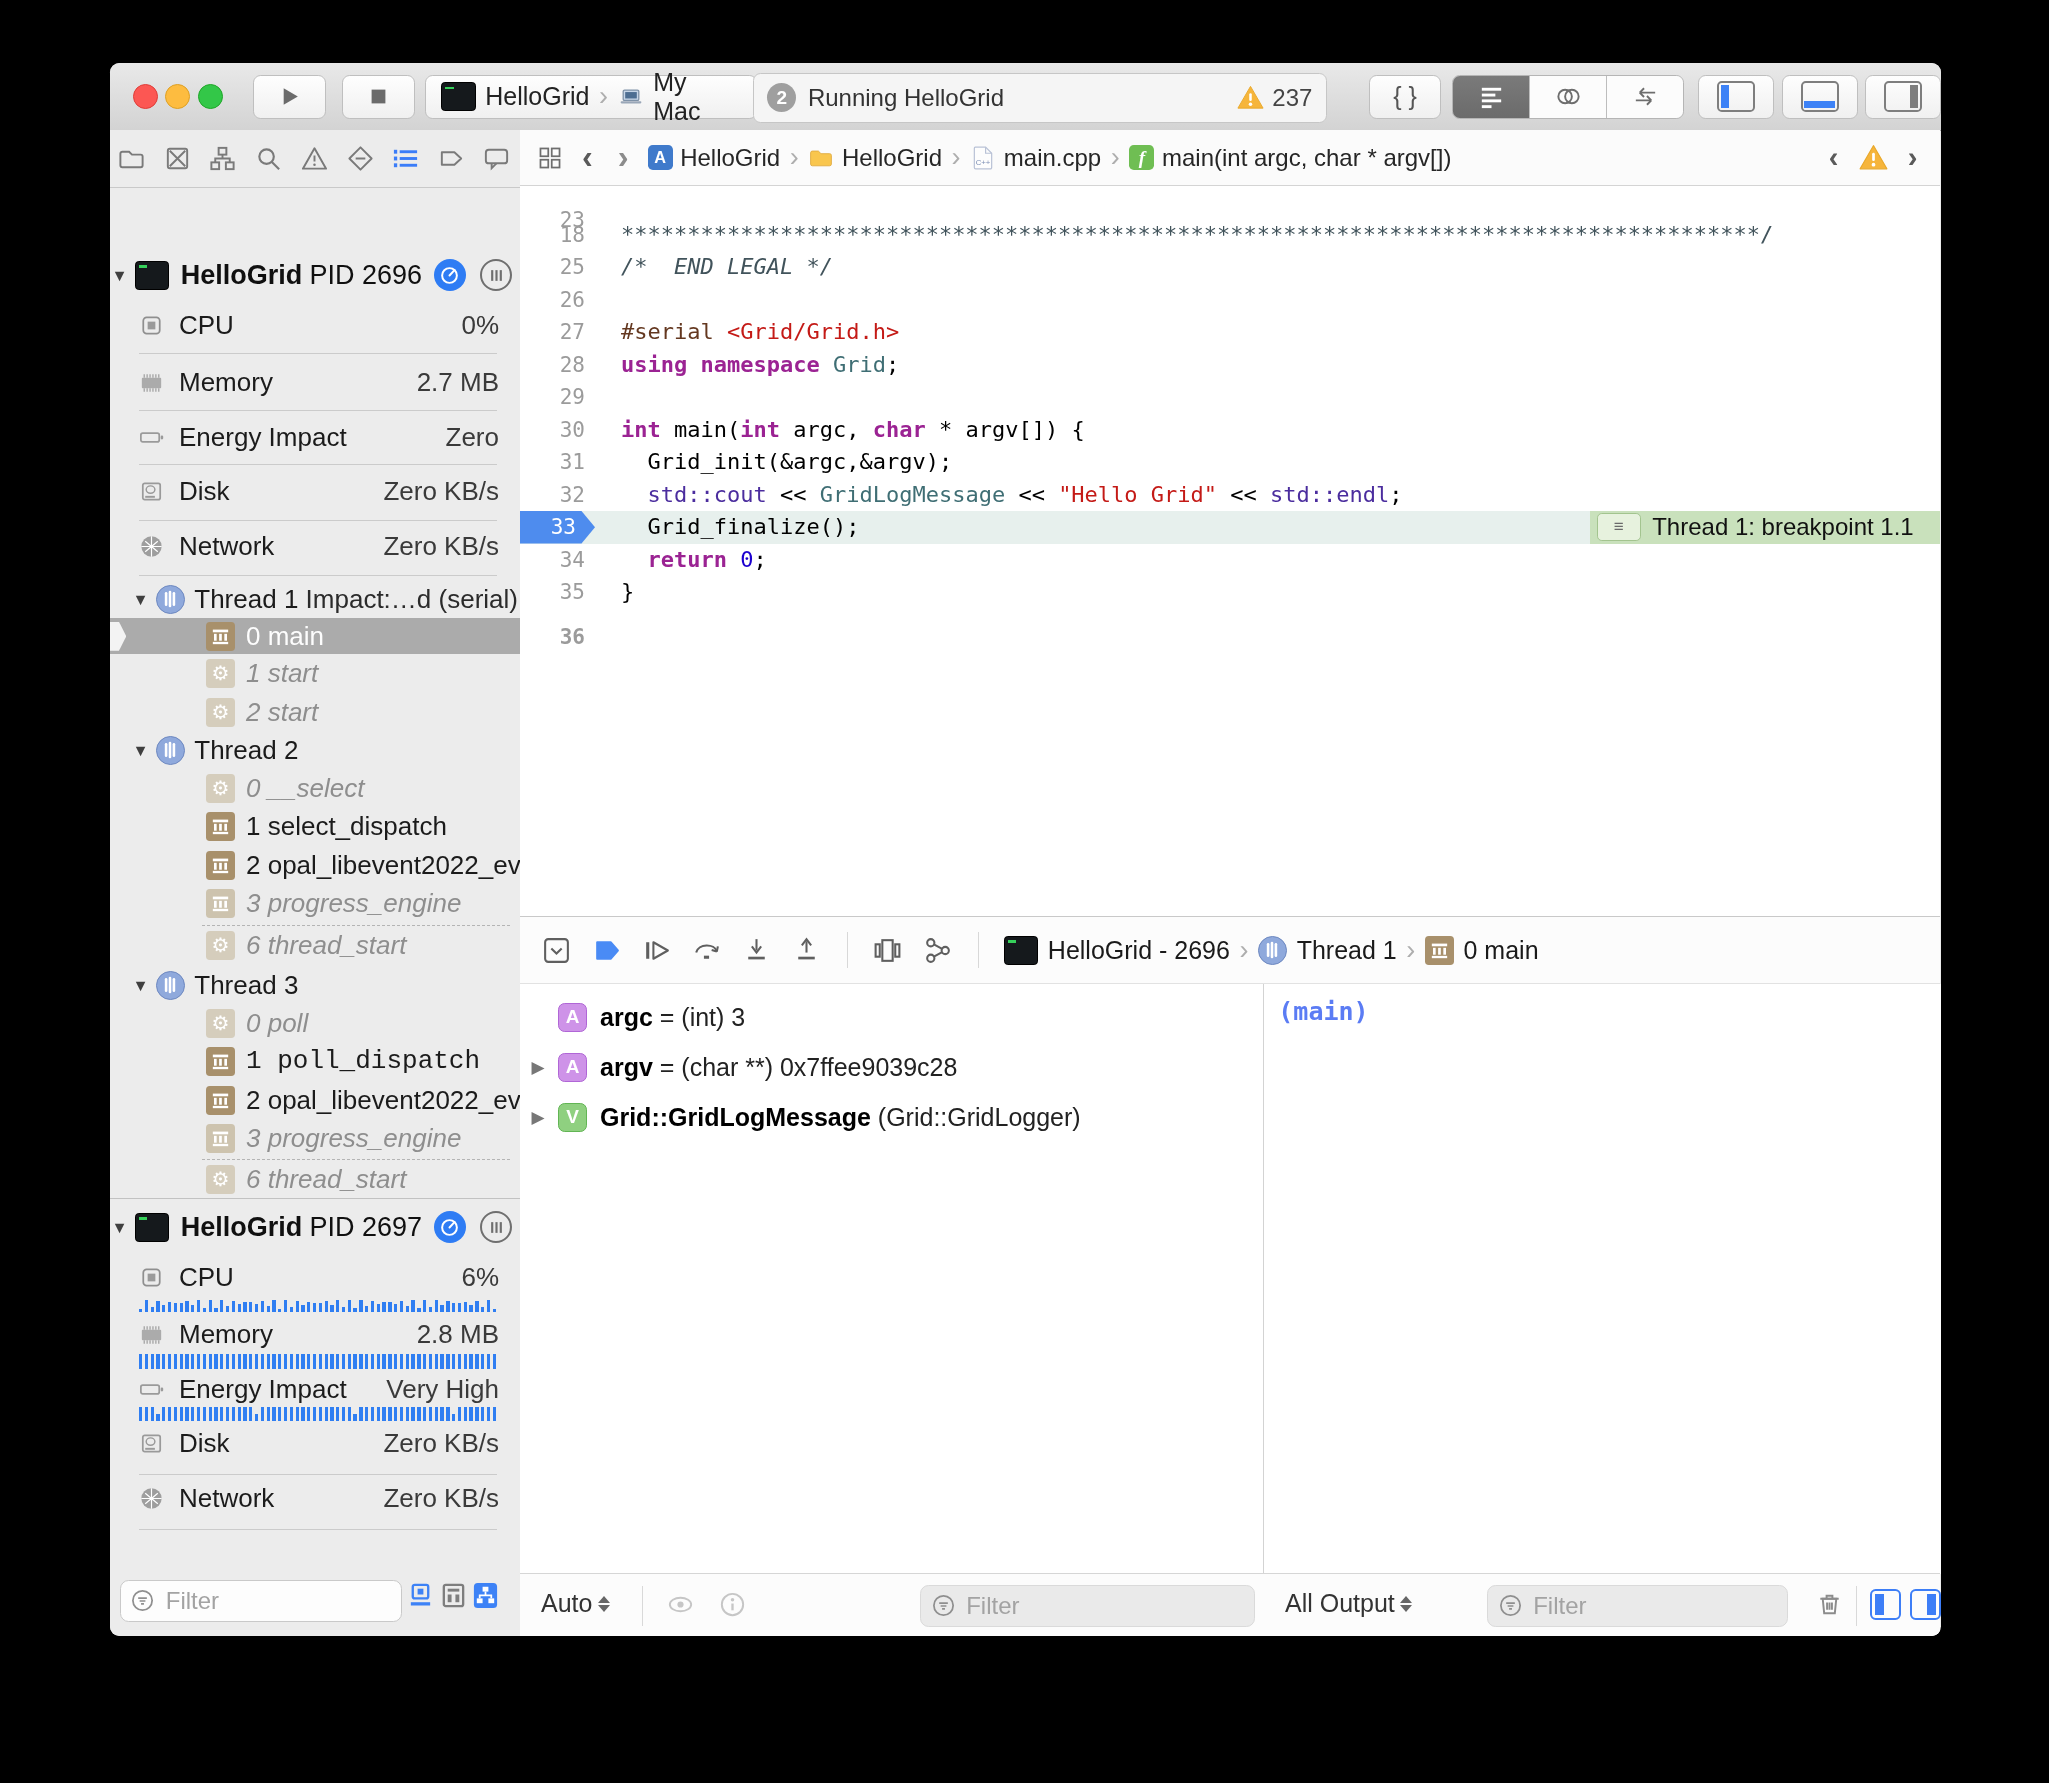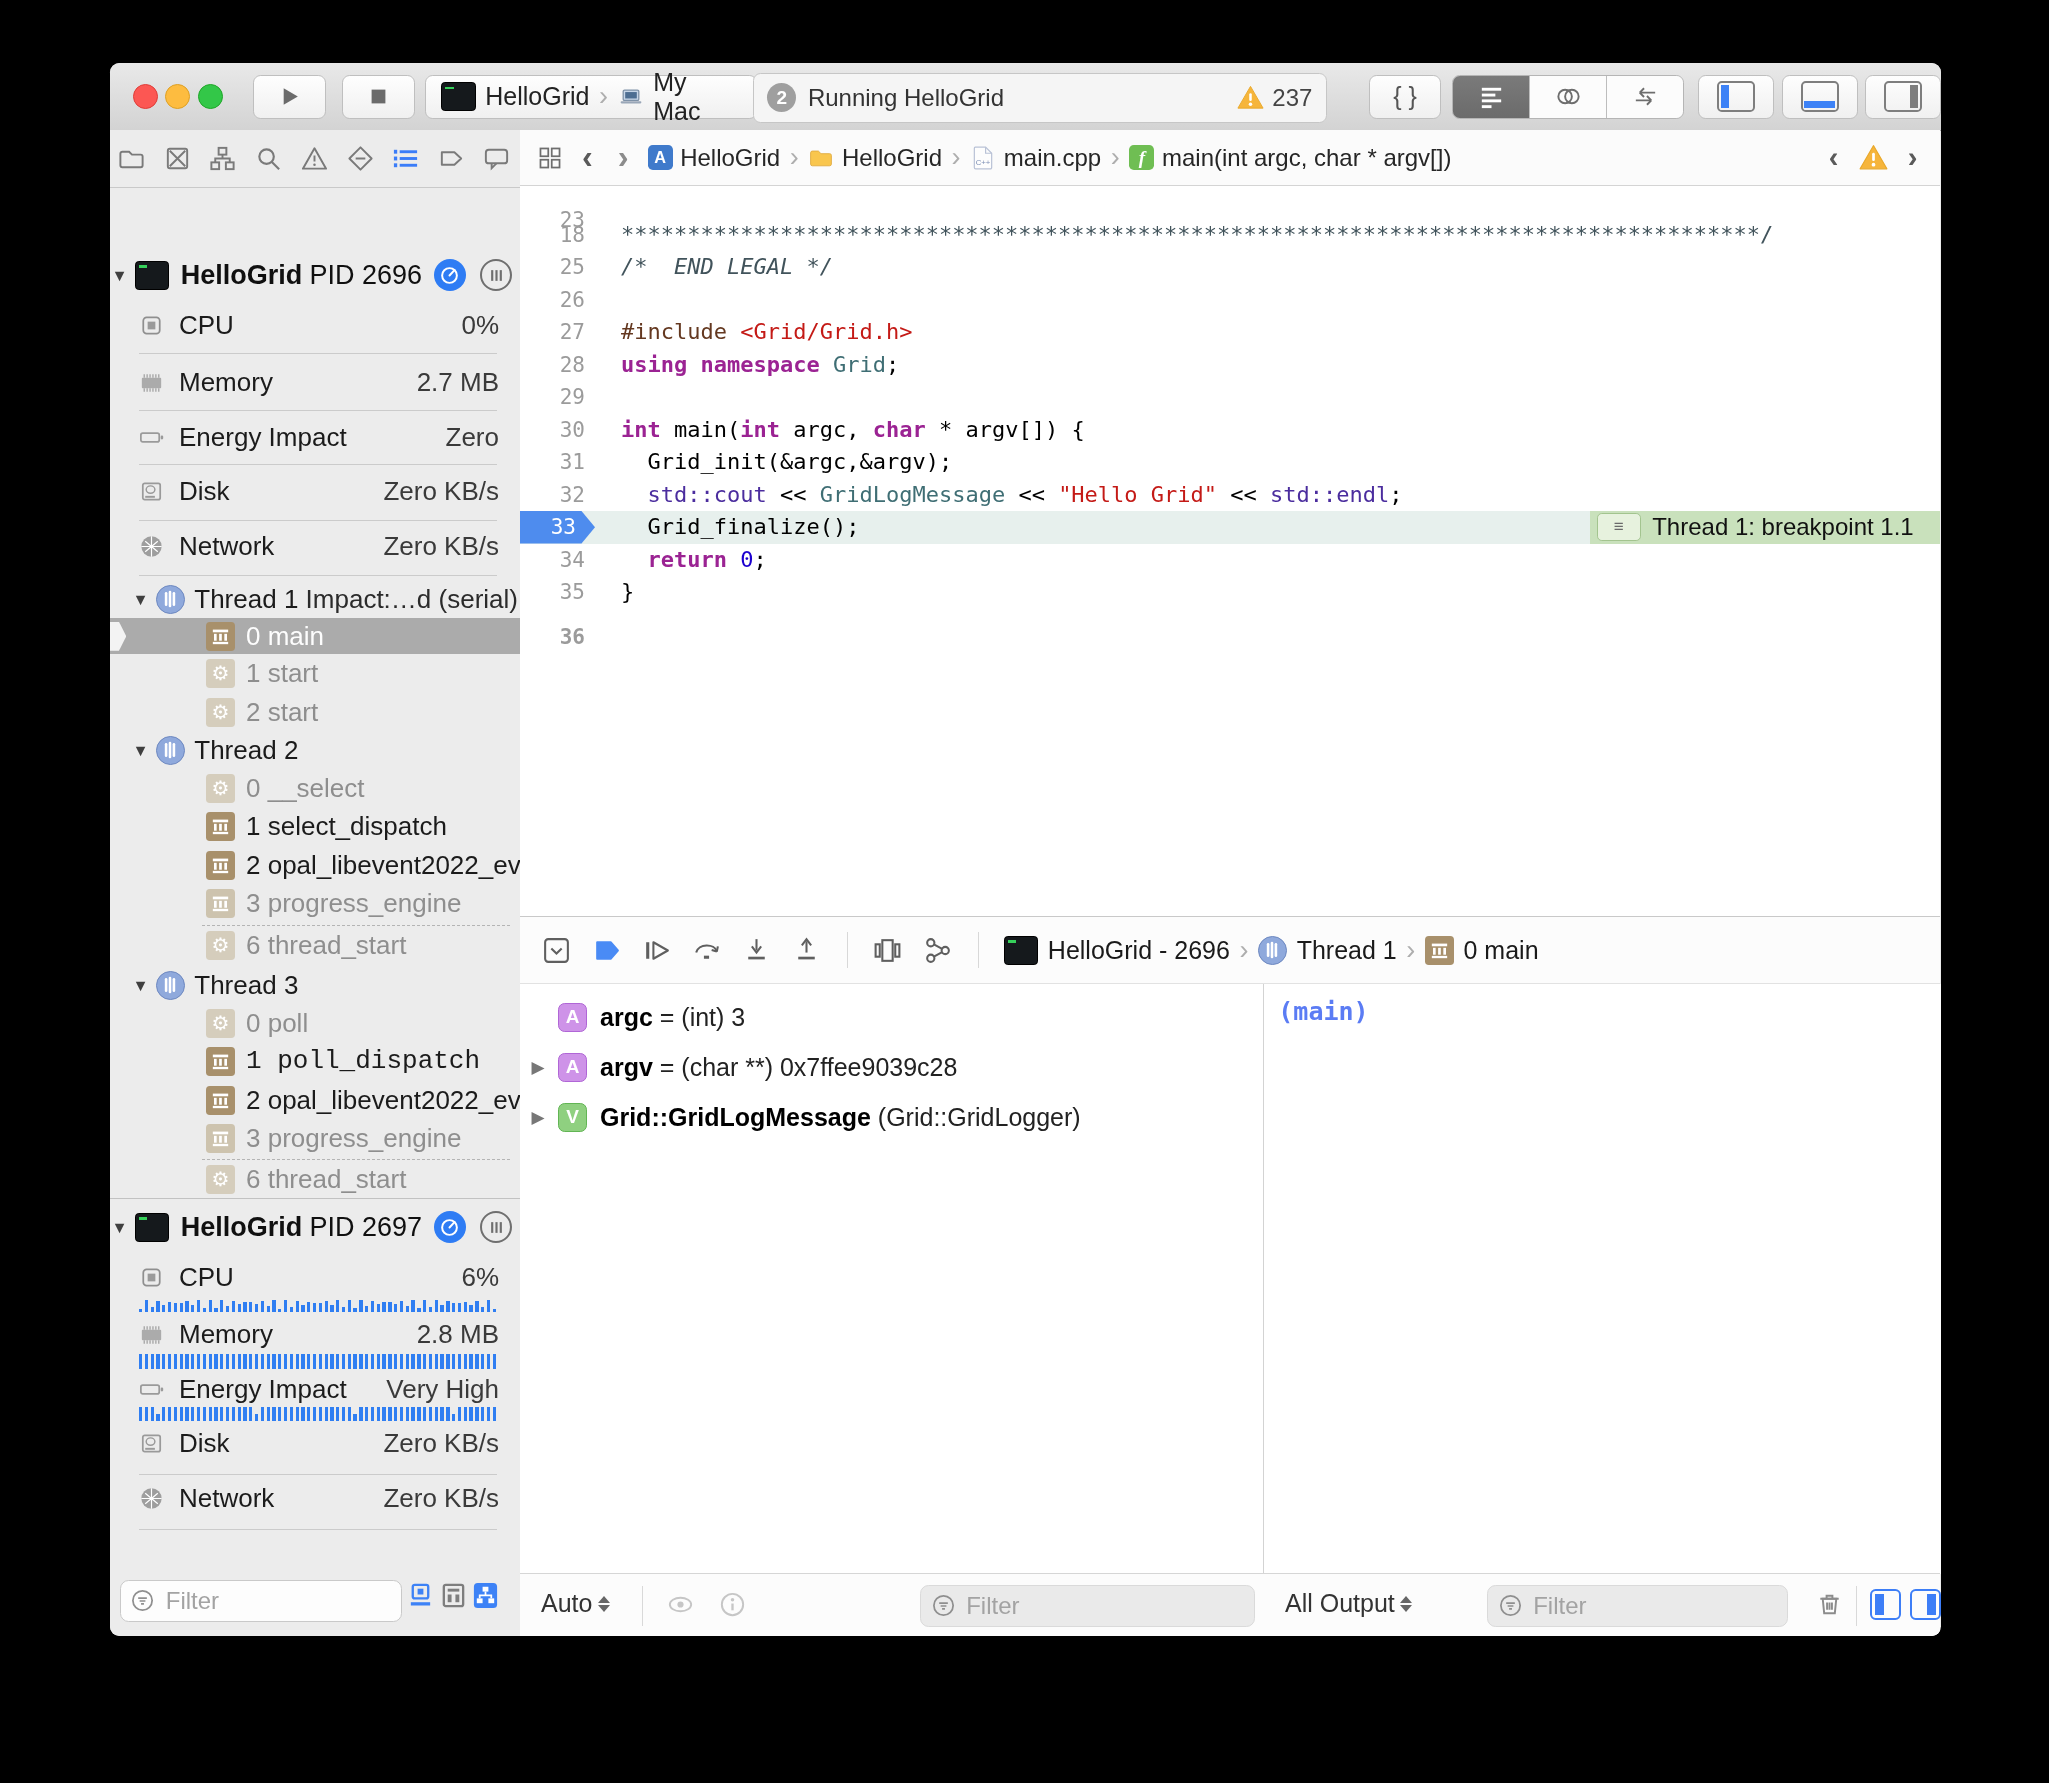--- a/index.html
+++ b/index.html
@@ -49,21 +49,21 @@
   .pidnum{color:#101010;font-size:27px;}
   .roundbtn{width:32.5px;height:32.5px;border-radius:50%;display:flex;align-items:center;justify-content:center;}
   .gaugebtn{background:#2E7CF4;}
   .pausebtn{border:2.3px solid #6F6F6F;box-sizing:border-box;}
   .threadicon{width:29px;height:29px;border-radius:50%;background:#8FA9DC;border:1.5px solid #6D88C0;box-sizing:border-box;}
   .frameicon{width:29px;height:29px;border-radius:3.8px;display:flex;align-items:center;justify-content:center;}
   .bank{background:#A8906B;} .bank.dim{background:#CDC3AE;}
   .gearbox{background:#C5BBA6;color:#fff;font-size:20px;line-height:1;} .gearbox.dim{background:#D5CDBC;}
   .framerow{height:36px;}
   .framerow .ftext{position:absolute;left:136px;white-space:nowrap;}
-  .framerow.dim .ftext{color:#8E8E8E;}
+  .framerow.dim .ftext{color:#8E8E8E;font-style:italic;}
   .framerow.selected{background:#ABABAB;}
   .framerow.selected .ftext{color:#FDFDFD;}
   .selmarker{position:absolute;left:0;top:3.8px;width:16.3px;height:29px;background:#F3F3F3;
     clip-path:polygon(0 0,55% 0,100% 50%,55% 100%,0 100%);}
   .spark{position:absolute;left:29px;right:23px;display:flex;align-items:flex-end;gap:2.5px;overflow:hidden;}
   .spark i{width:3.3px;background:#2F7EF2;flex:none;}
   #nav-filterbar{left:0;top:1442px;width:410px;height:64px;}
   .filterfield{position:absolute;height:42px;border-radius:8.6px;display:flex;align-items:center;gap:7.6px;padding:0 9.6px;box-sizing:border-box;}
   .filterfield.light{background:#FDFDFD;border:1px solid #C9C9C9;}
   .filterfield.gray{background:#EAEAEA;border:1px solid #DADADA;}
@@ -885,21 +885,21 @@
             </svg>
         </span>
         <span class="chev" style="font-size:29px;">›</span>
       </span>
     </div>
     <div id="code" class="abs">
         <div class="codeline" style="top: 18px;"><span class="gutter">23</span></div>
         <div class="codeline" style="top: 32.5px;"><span class="gutter">18</span><span class="ctext"><span class="sg-c">**************************************************************************************/</span></span></div>
         <div class="codeline" style="top: 65px;"><span class="gutter">25</span><span class="ctext"><span class="sg-ci">/*  END LEGAL */</span></span></div>
         <div class="codeline" style="top: 98px;"><span class="gutter">26</span><span class="ctext"></span></div>
-        <div class="codeline" style="top: 130px;"><span class="gutter">27</span><span class="ctext"><span class="sg-pre">#include </span><span class="sg-s">&lt;Grid/Grid.h&gt;</span></span></div>
+        <div class="codeline" style="top: 130px;"><span class="gutter">27</span><span class="ctext"><span class="sg-pre">#serial </span><span class="sg-s">&lt;Grid/Grid.h&gt;</span></span></div>
         <div class="codeline" style="top: 163px;"><span class="gutter">28</span><span class="ctext"><span class="sg-k">using</span><span class="sg-p"> </span><span class="sg-k">namespace</span><span class="sg-p"> </span><span class="sg-t">Grid</span><span class="sg-p">;</span></span></div>
         <div class="codeline" style="top: 195px;"><span class="gutter">29</span><span class="ctext"></span></div>
         <div class="codeline" style="top: 228px;"><span class="gutter">30</span><span class="ctext"><span class="sg-k">int</span><span class="sg-p"> main(</span><span class="sg-k">int</span><span class="sg-p"> argc, </span><span class="sg-k">char</span><span class="sg-p"> * argv[]) {</span></span></div>
         <div class="codeline" style="top: 260px;"><span class="gutter">31</span><span class="ctext"><span class="sg-p">  Grid_init(&amp;argc,&amp;argv);</span></span></div>
         <div class="codeline" style="top: 293px;"><span class="gutter">32</span><span class="ctext"><span class="sg-p">  </span><span class="sg-std">std::cout</span><span class="sg-p"> &lt;&lt; </span><span class="sg-t">GridLogMessage</span><span class="sg-p"> &lt;&lt; </span><span class="sg-s">"Hello Grid"</span><span class="sg-p"> &lt;&lt; </span><span class="sg-std">std::endl</span><span class="sg-p">;</span></span></div>
         <div class="codeline bp-line" style="top: 325px;"><span class="bp-arrow">33</span><span class="ctext"><span class="sg-p">  Grid_finalize();</span></span><span class="bp-note"><span class="bp-note-btn">≡</span><span>Thread 1: breakpoint 1.1</span></span></div>
         <div class="codeline" style="top: 358px;"><span class="gutter">34</span><span class="ctext"><span class="sg-p">  </span><span class="sg-k">return</span><span class="sg-p"> </span><span class="sg-n">0</span><span class="sg-p">;</span></span></div>
         <div class="codeline" style="top: 390px;"><span class="gutter">35</span><span class="ctext"><span class="sg-p">}</span></span></div>
         <div class="codeline" style="top: 435px; font-weight: bold;"><span class="gutter">36</span><span class="ctext"></span></div>
       </div>

